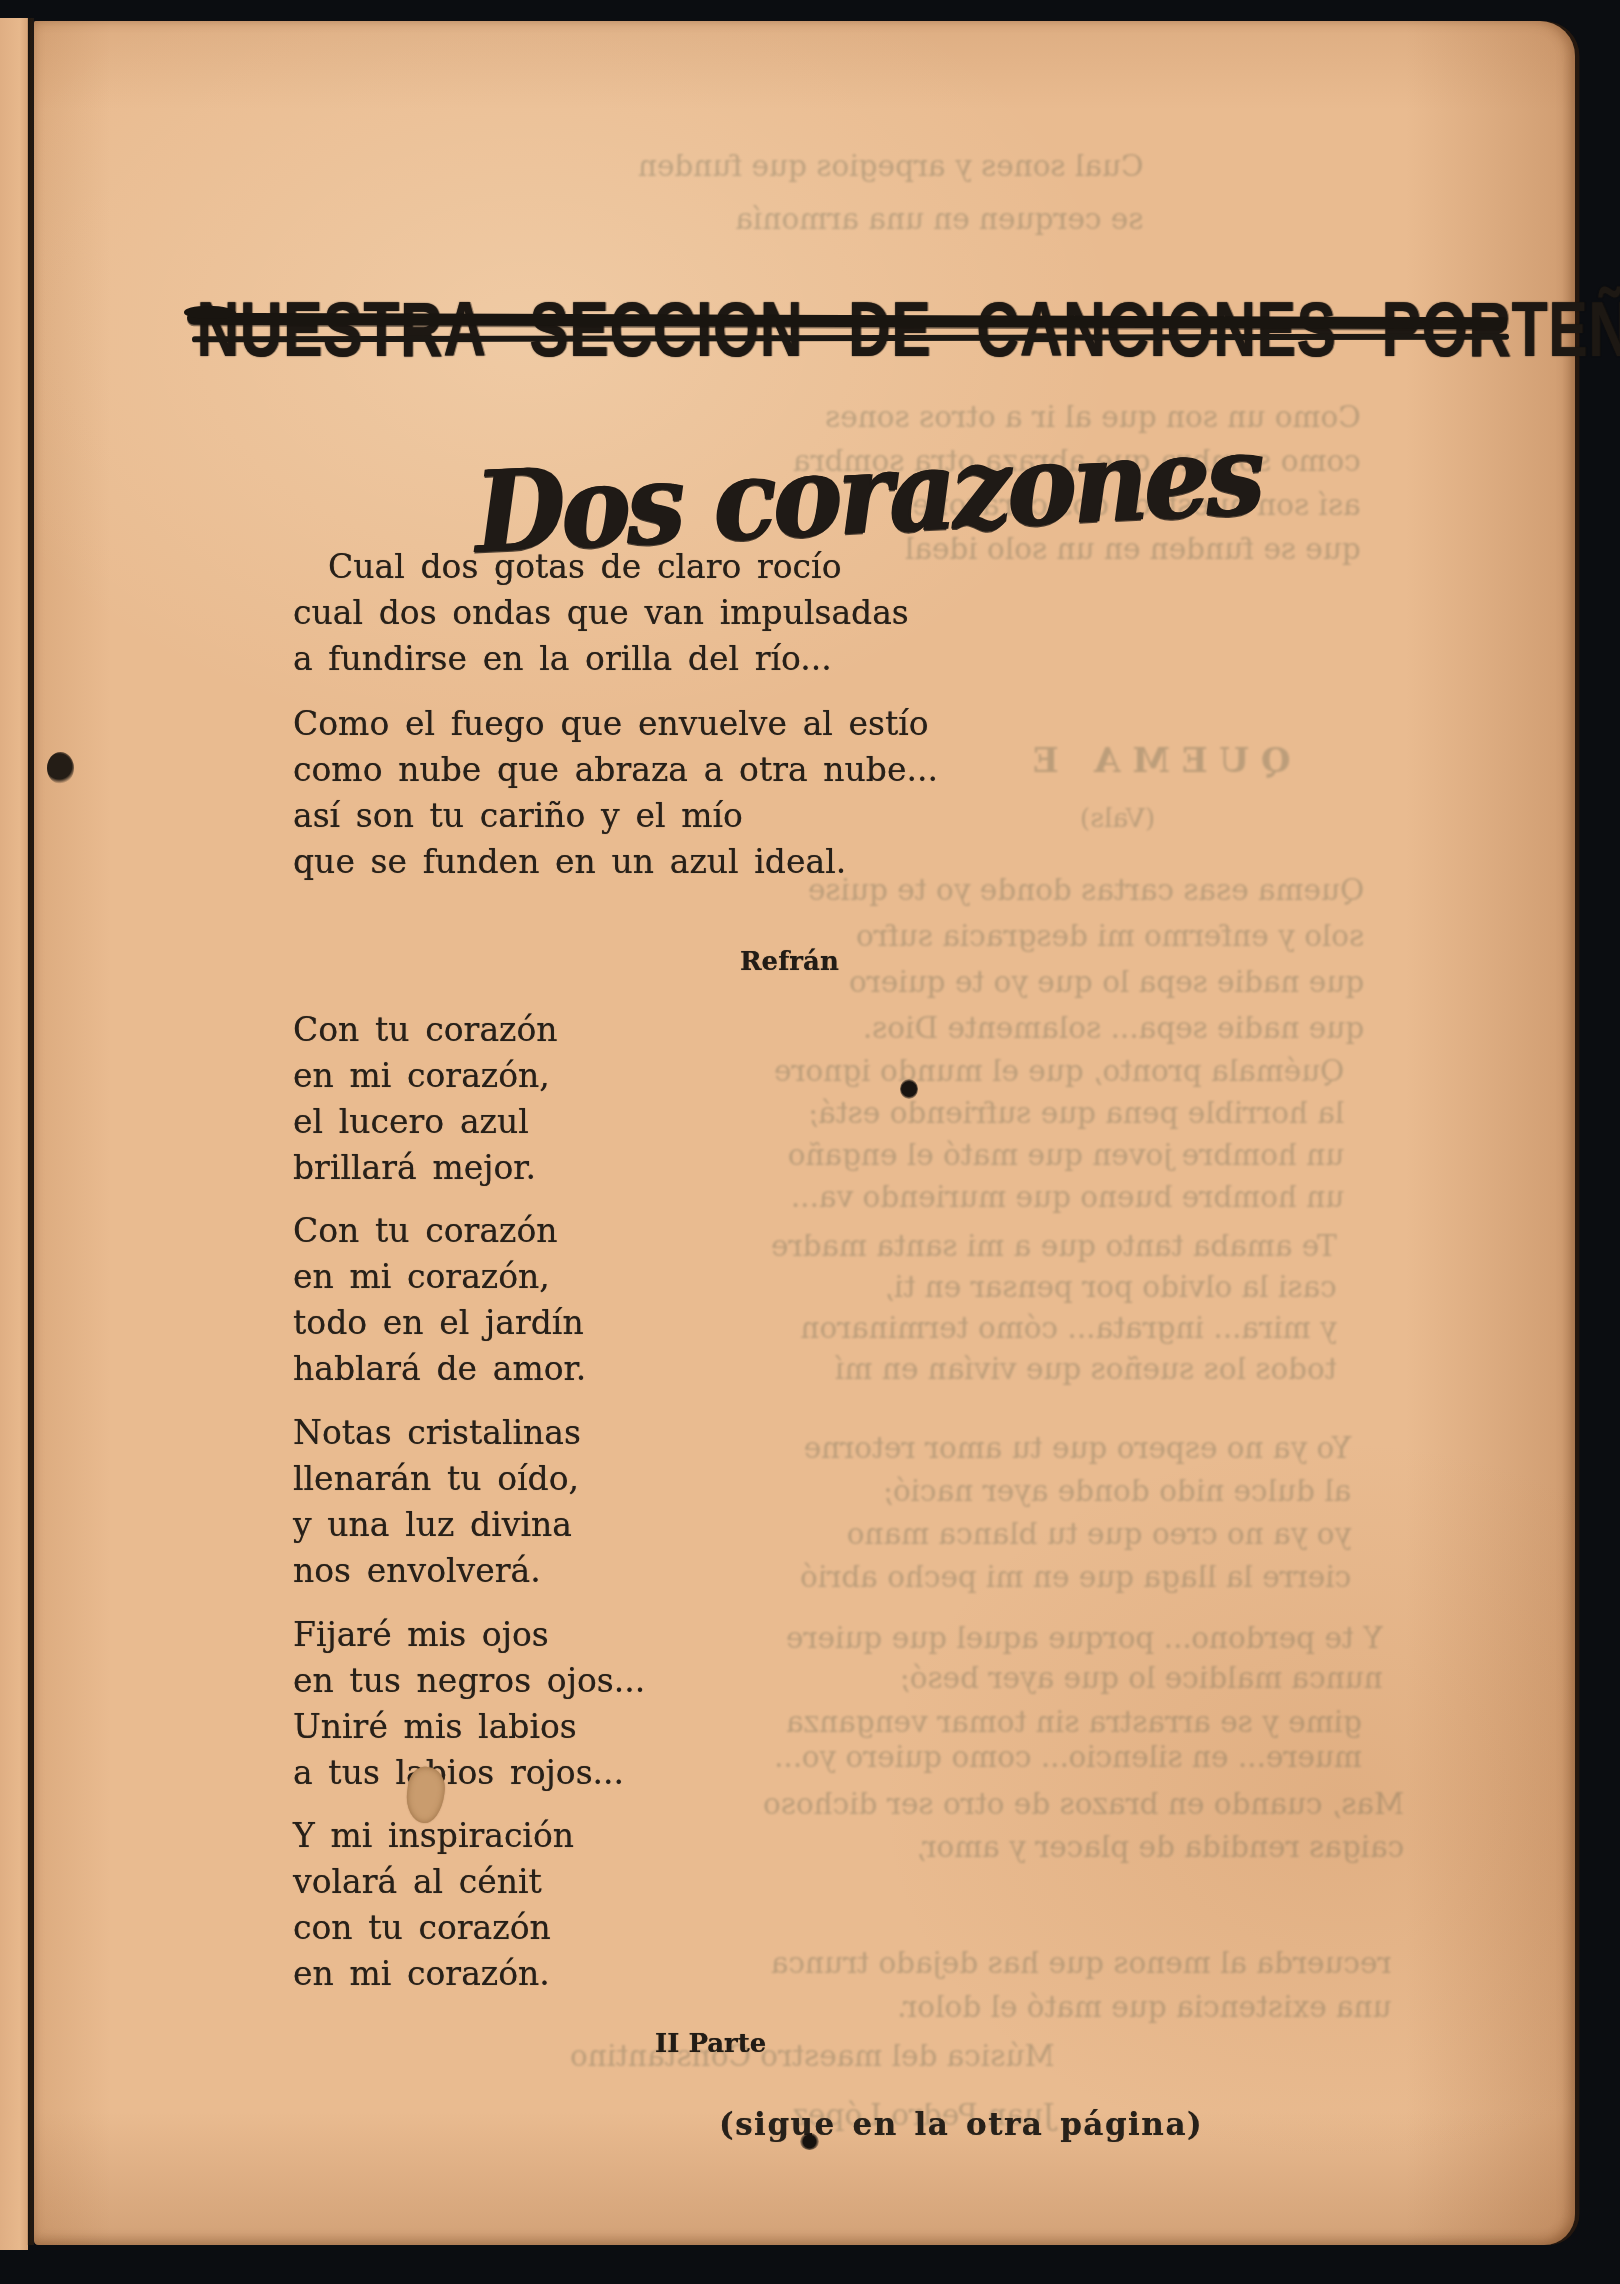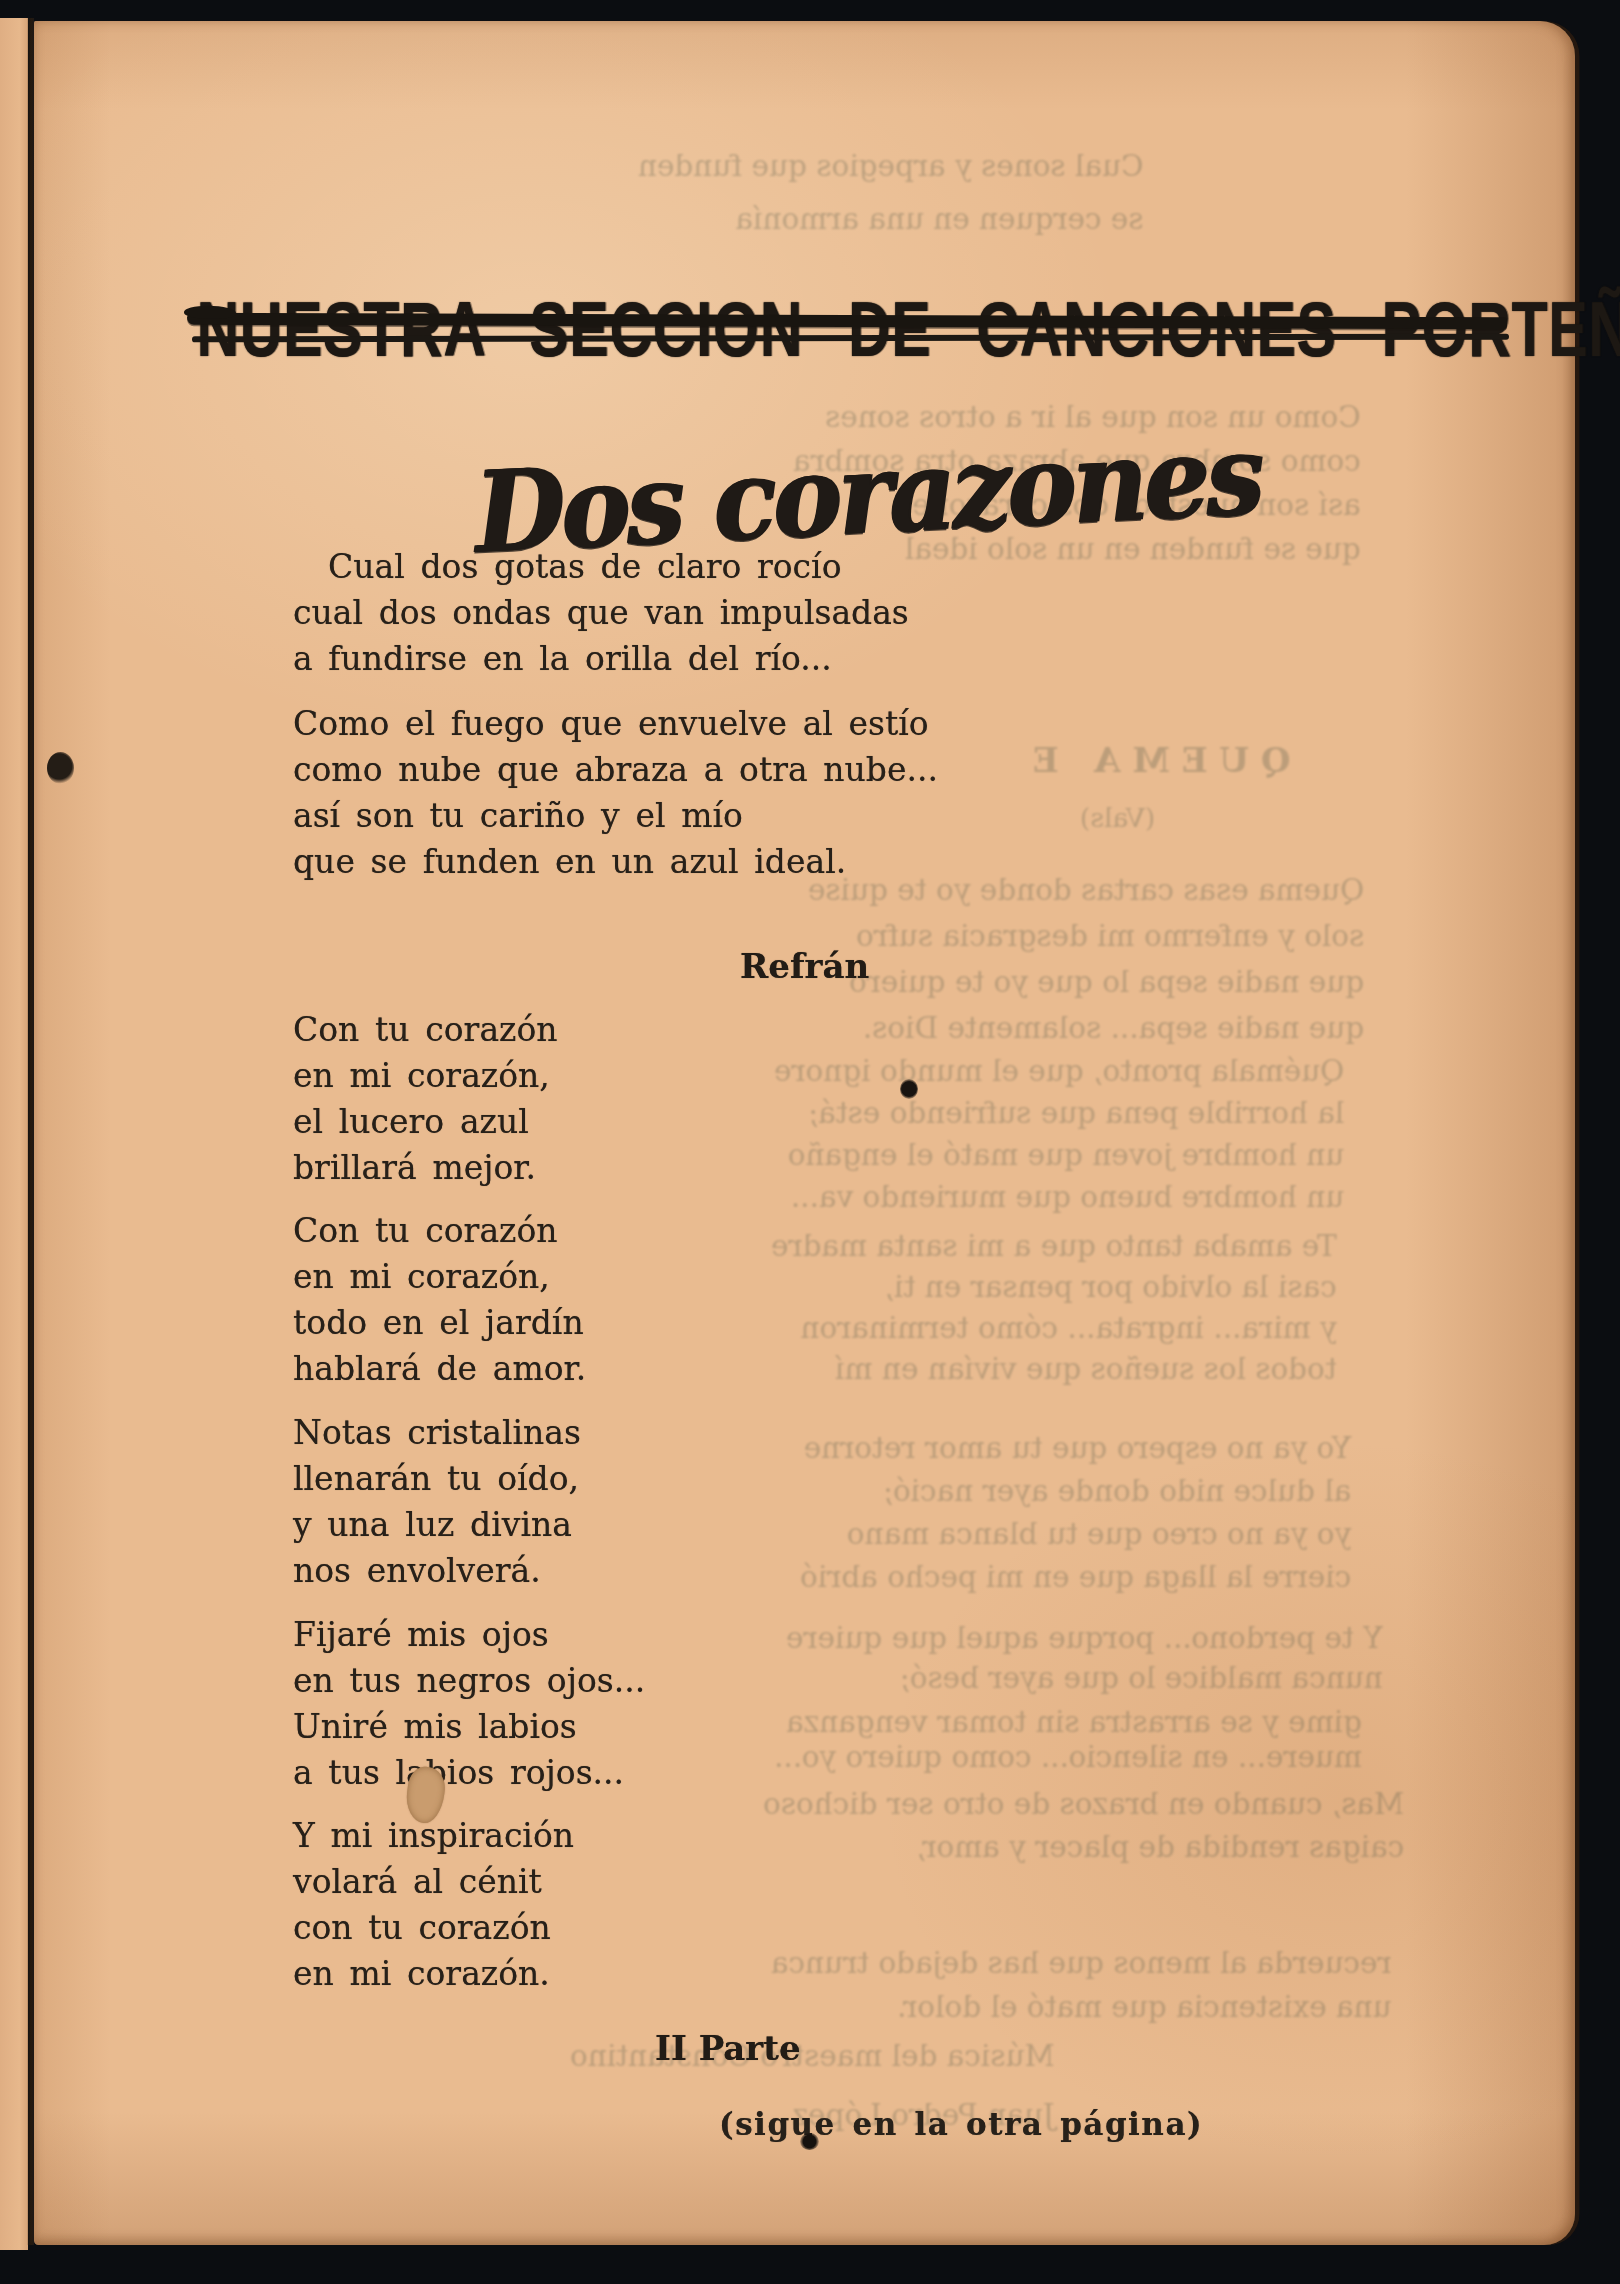--- a/index.html
+++ b/index.html
@@ -60,21 +60,21 @@
     margin:0;font-size:33px;line-height:46px;color:var(--ink);
     word-spacing:5.2px;white-space:nowrap;
     text-shadow:0 0 0.7px rgba(39,32,25,.65);
   }
   .indent{ text-indent:35px; }
   .stanza{margin:0 0 19px 0;}
   .intro-col{position:absolute;left:259px;top:523px;}
   .refrain-col{position:absolute;left:259px;top:986px;}
   .refrain-col .stanza{margin-bottom:17.7px;}
   .label{
-    position:absolute;margin:0;color:#221c16;font-weight:700;font-size:34px;white-space:nowrap;
+    position:absolute;margin:0;color:#221c16;font-weight:700;font-size:26px;white-space:nowrap;
     text-shadow:0 0 0.7px rgba(34,28,22,.7);
   }
   .refran-label{left:706px;top:925px;}
   .part-label{left:621px;top:2007px;}
   .continuation{
     position:absolute;left:685px;top:2085px;margin:0;
     font-size:31px;font-weight:700;letter-spacing:1.5px;word-spacing:4.4px;
     color:#27211a;white-space:nowrap;text-shadow:0 0 0.7px rgba(39,33,26,.6);
   }
   

